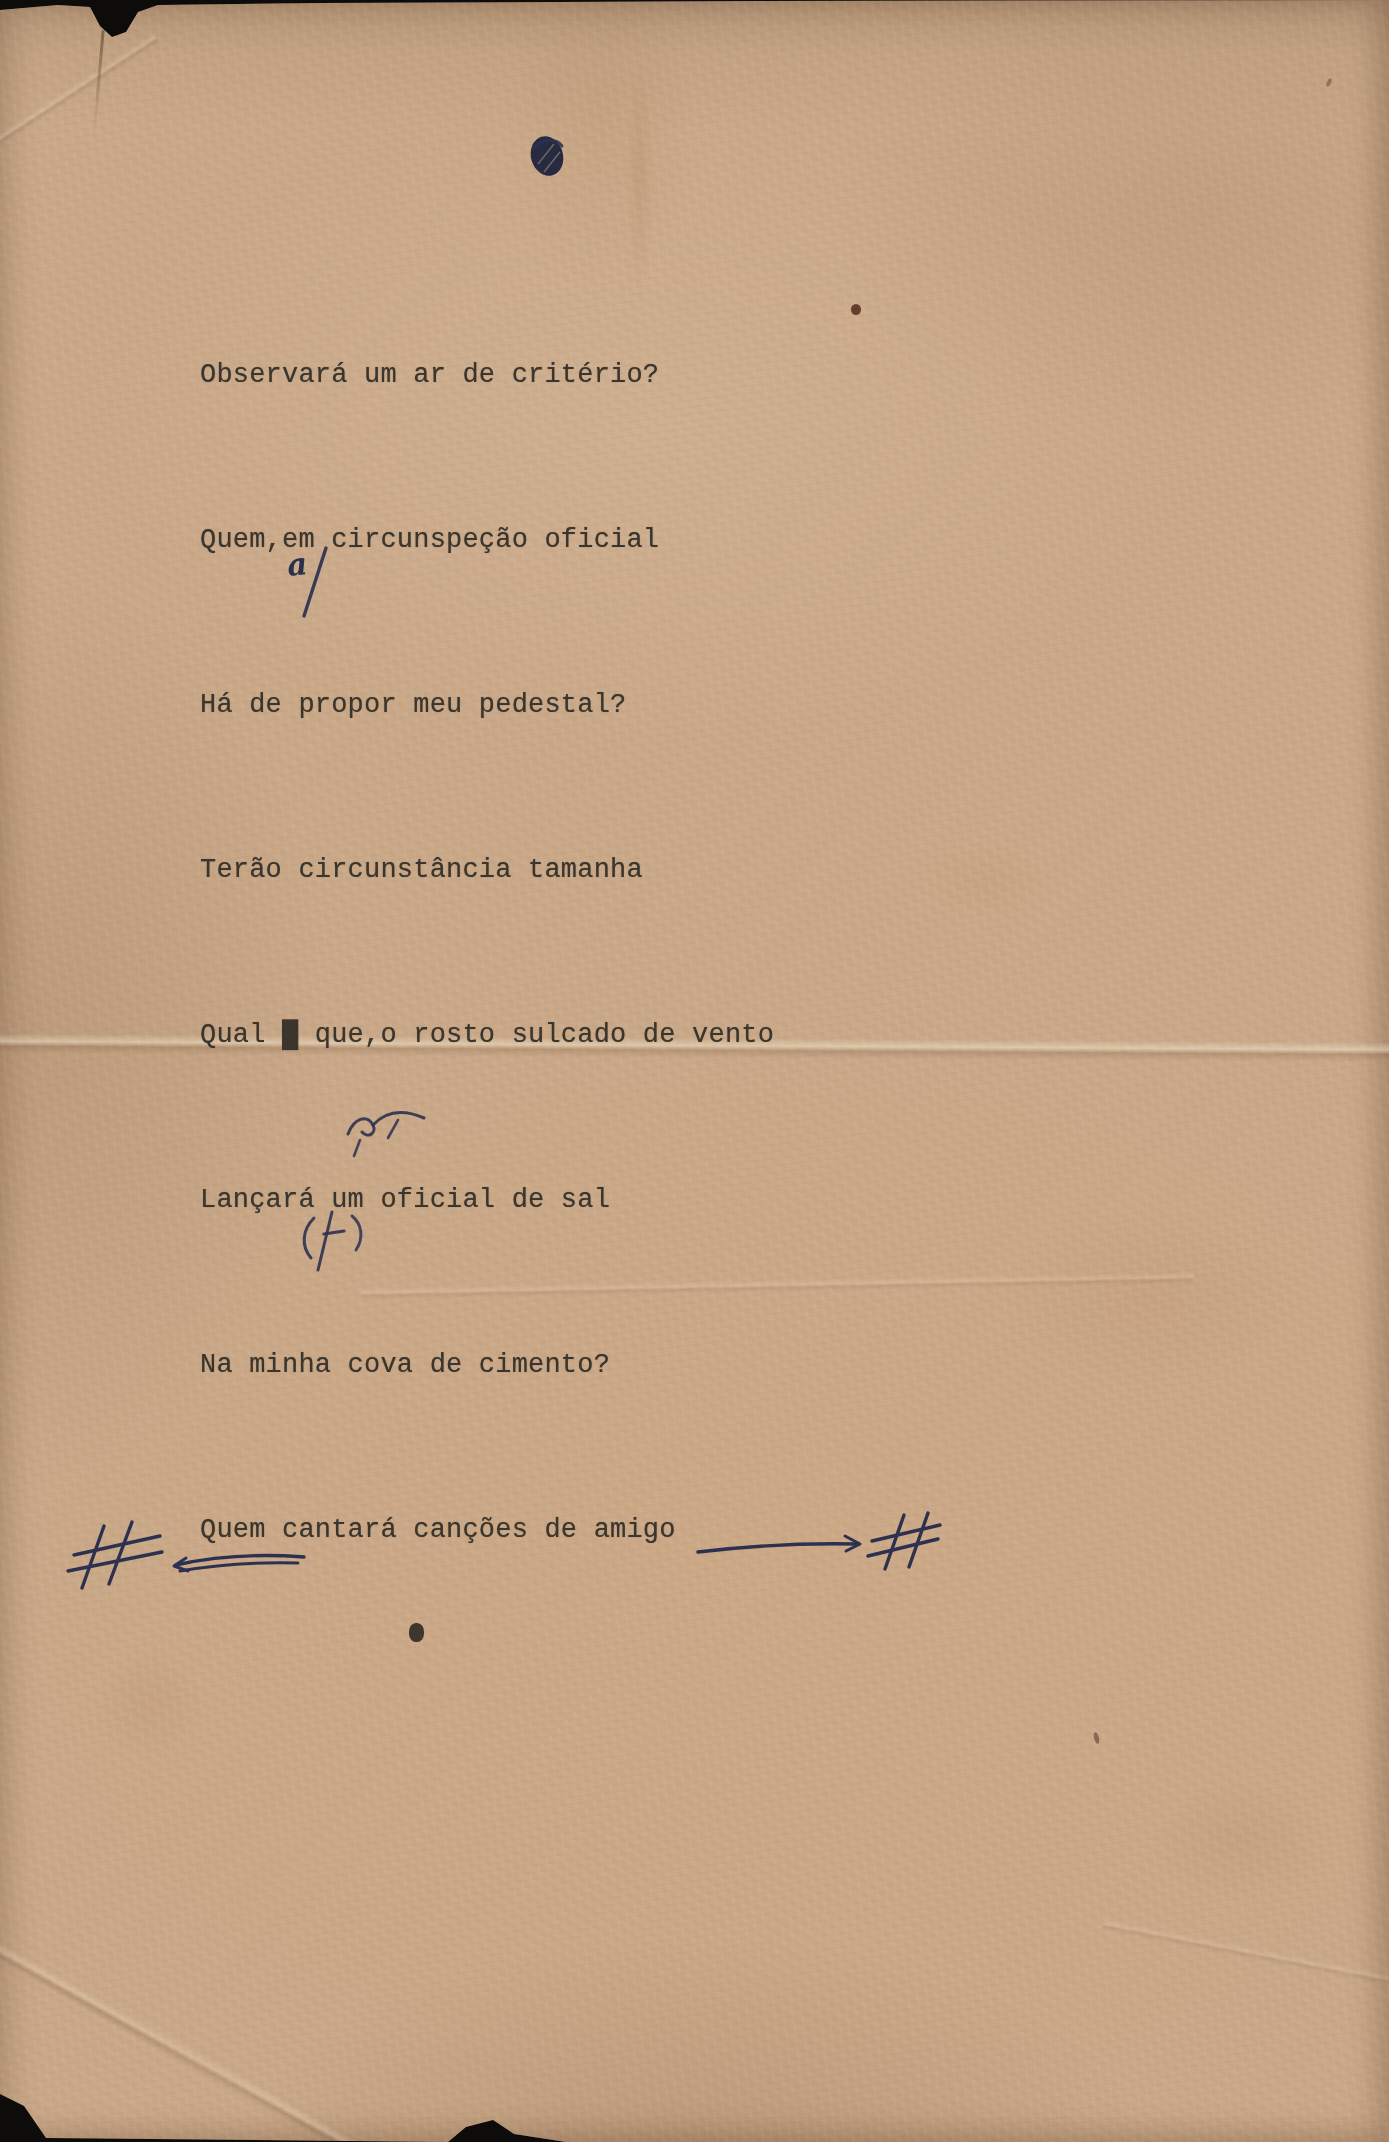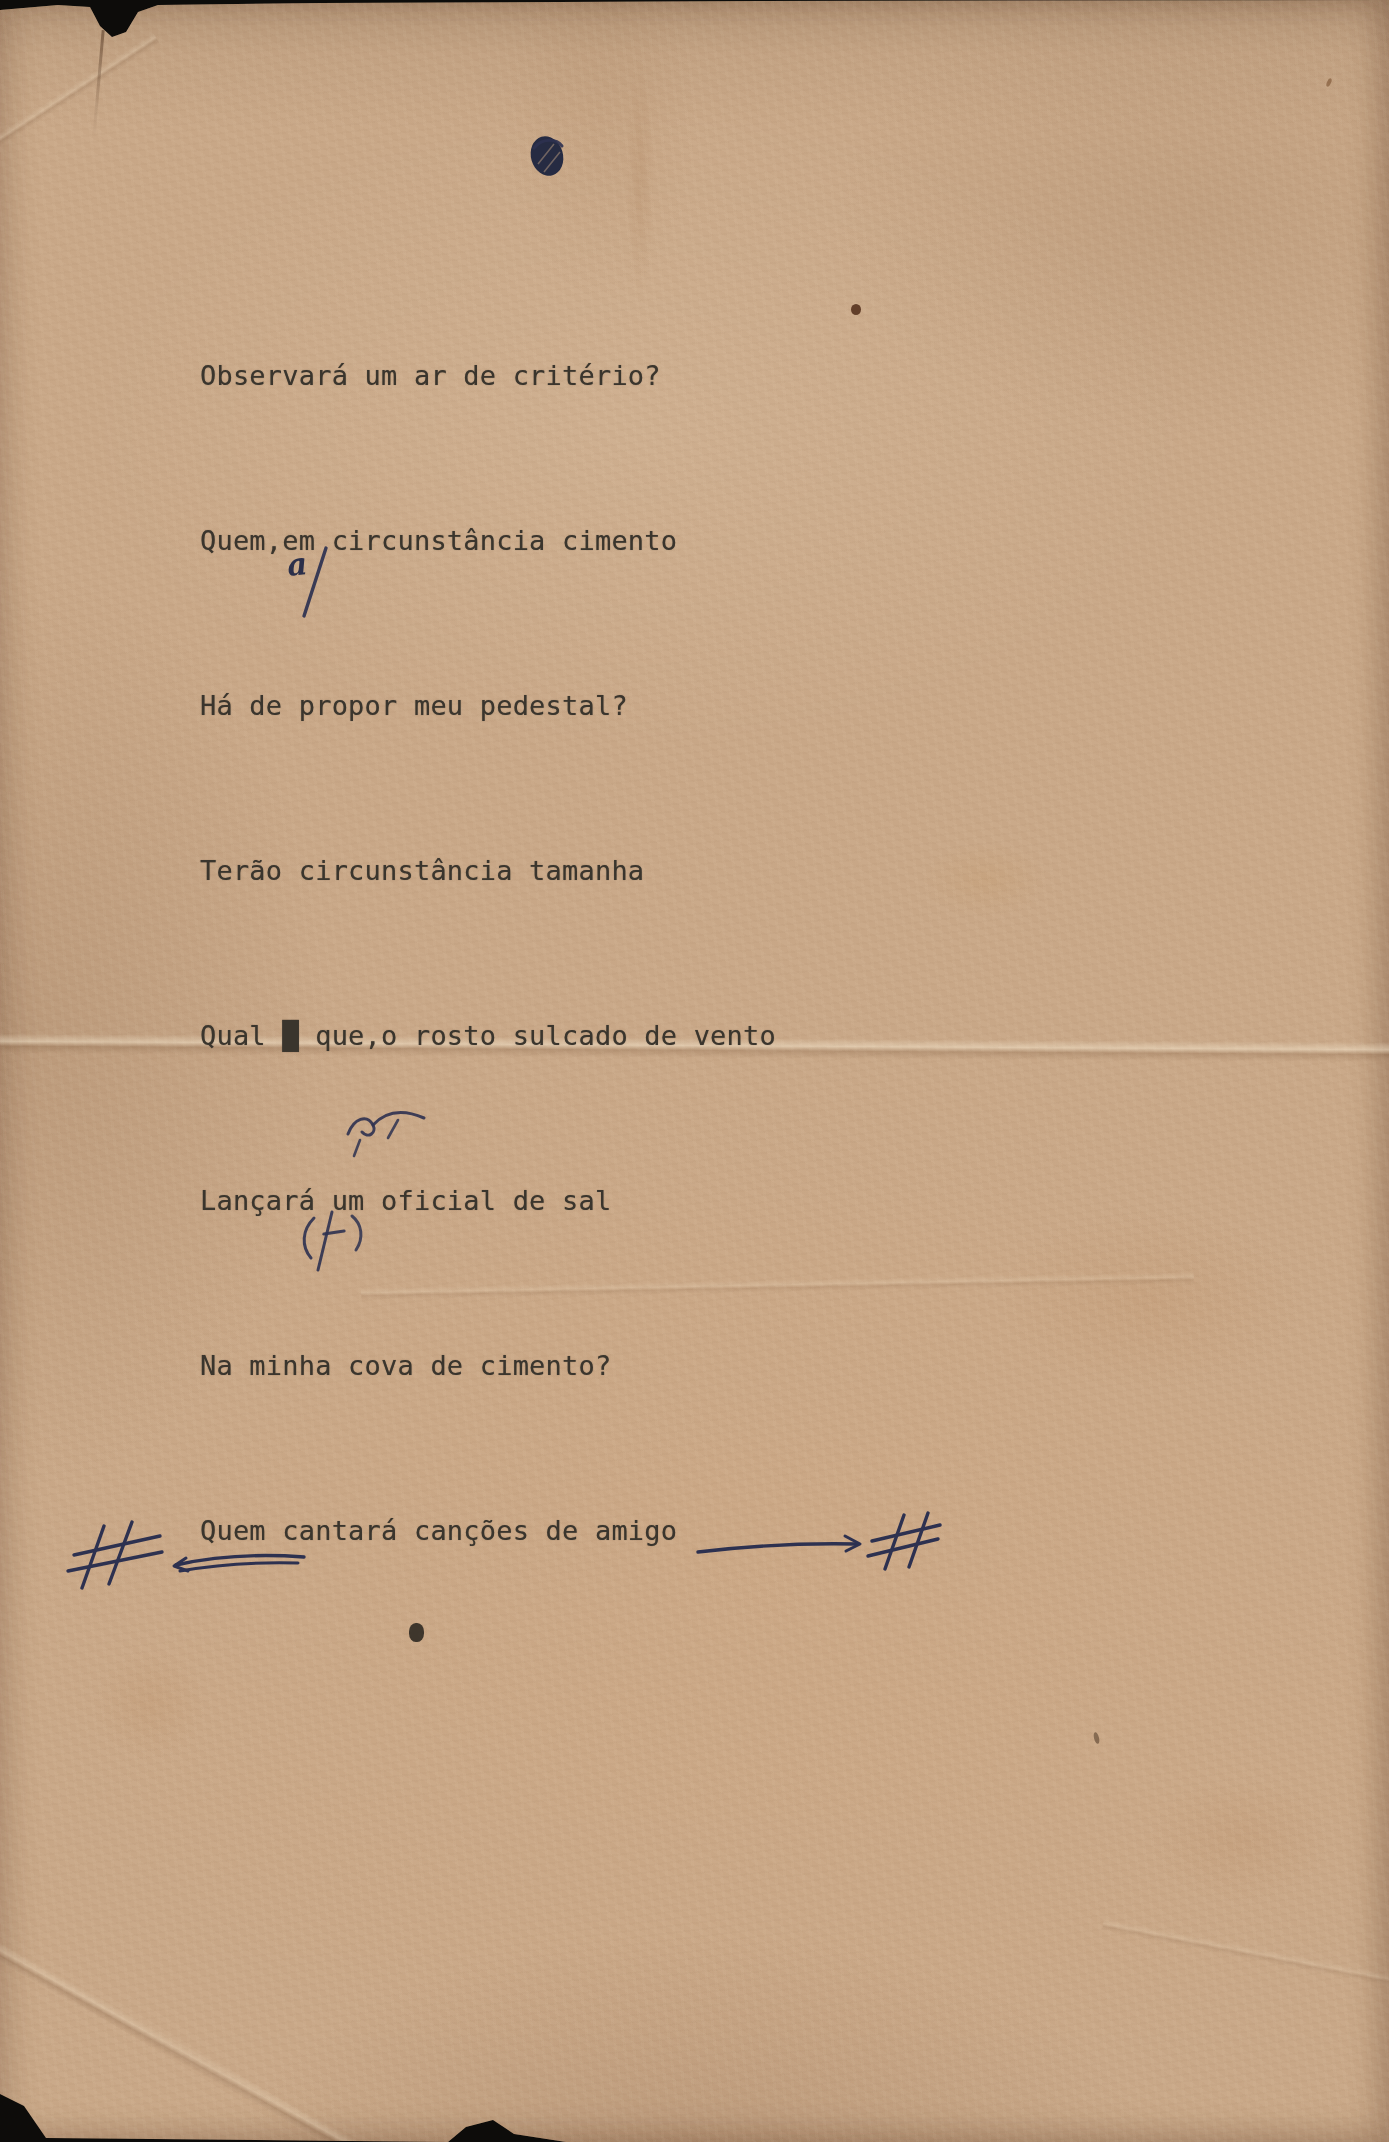--- a/index.html
+++ b/index.html
@@ -49,21 +49,21 @@
     background:linear-gradient(180deg, rgba(0,0,0,0), rgba(255,245,222,0.14) 40%, rgba(100,66,42,0.11) 65%, rgba(0,0,0,0));}
   .tear-line{position:absolute;left:97px;top:30px;width:3px;height:108px;transform:rotate(5deg);
     background:linear-gradient(180deg, rgba(80,52,32,0.55), rgba(80,52,32,0.12) 70%, rgba(80,52,32,0));}
   .speck{position:absolute;border-radius:50%;}
   .speck-a{left:851px;top:304px;width:10px;height:11px;background:#57331f;opacity:.9;}
   .speck-b{left:1327px;top:78px;width:4px;height:9px;background:#7a5130;opacity:.6;transform:rotate(24deg);}
   .speck-c{left:1094px;top:1732px;width:5px;height:12px;background:#4e3926;opacity:.55;transform:rotate(-14deg);}
   .poem{position:absolute;left:200px;top:238px;white-space:pre;
     font-size:27px;line-height:55px;letter-spacing:0.2px;
     color:#3a352d;text-shadow:0 0 1px rgba(58,53,45,0.55);}
-  .poem .line{height:55px;}
+  .poem .line{height:55px;font-family:Liberation Mono, monospace;}
   .hand{position:absolute;color:#2b2f4a;}
   .hand-a{left:287px;top:546px;font-family:"DejaVu Serif", serif;font-style:italic;
     font-size:31px;font-weight:bold;transform:rotate(-6deg);}
   .overtype{position:absolute;left:409px;top:1623px;width:15px;height:19px;border-radius:45%;
     background:rgba(38,34,28,0.85);}
   svg{position:absolute;overflow:visible;}
   .ink{stroke:#2d3150;fill:none;stroke-linecap:round;stroke-linejoin:round;}
 </style>
 </head>
 <body>
@@ -82,21 +82,21 @@
     <div class="speck speck-c"></div>
 
     <svg style="left:520px;top:126px;" width="60" height="64" viewBox="0 0 60 64">
       <ellipse cx="27" cy="30" rx="16" ry="20" fill="#262b42" transform="rotate(-16 27 30)"></ellipse>
       <path class="ink" d="M14,22 C22,12 36,12 42,20" stroke-width="3" opacity="0.9"></path>
       <path d="M18,38 L34,18 M24,46 L40,26" stroke="#c9a888" stroke-width="1.6" opacity="0.45" fill="none"></path>
     </svg>
 
     <div class="poem">
       <div class="line">Observará um ar de critério?</div>
-      <div class="line">Quem,em circunstância cimento</div>
+      <div class="line">Quem,em circunspeção oficial</div>
       <div class="line">Há de propor meu pedestal?</div>
       <div class="line">Terão circunstância tamanha</div>
       <div class="line">Qual █ que,o rosto sulcado de vento</div>
       <div class="line">Lançará um oficial de sal</div>
       <div class="line">Na minha cova de cimento?</div>
       <div class="line">Quem cantará canções de amigo</div>
       
       
       
       

